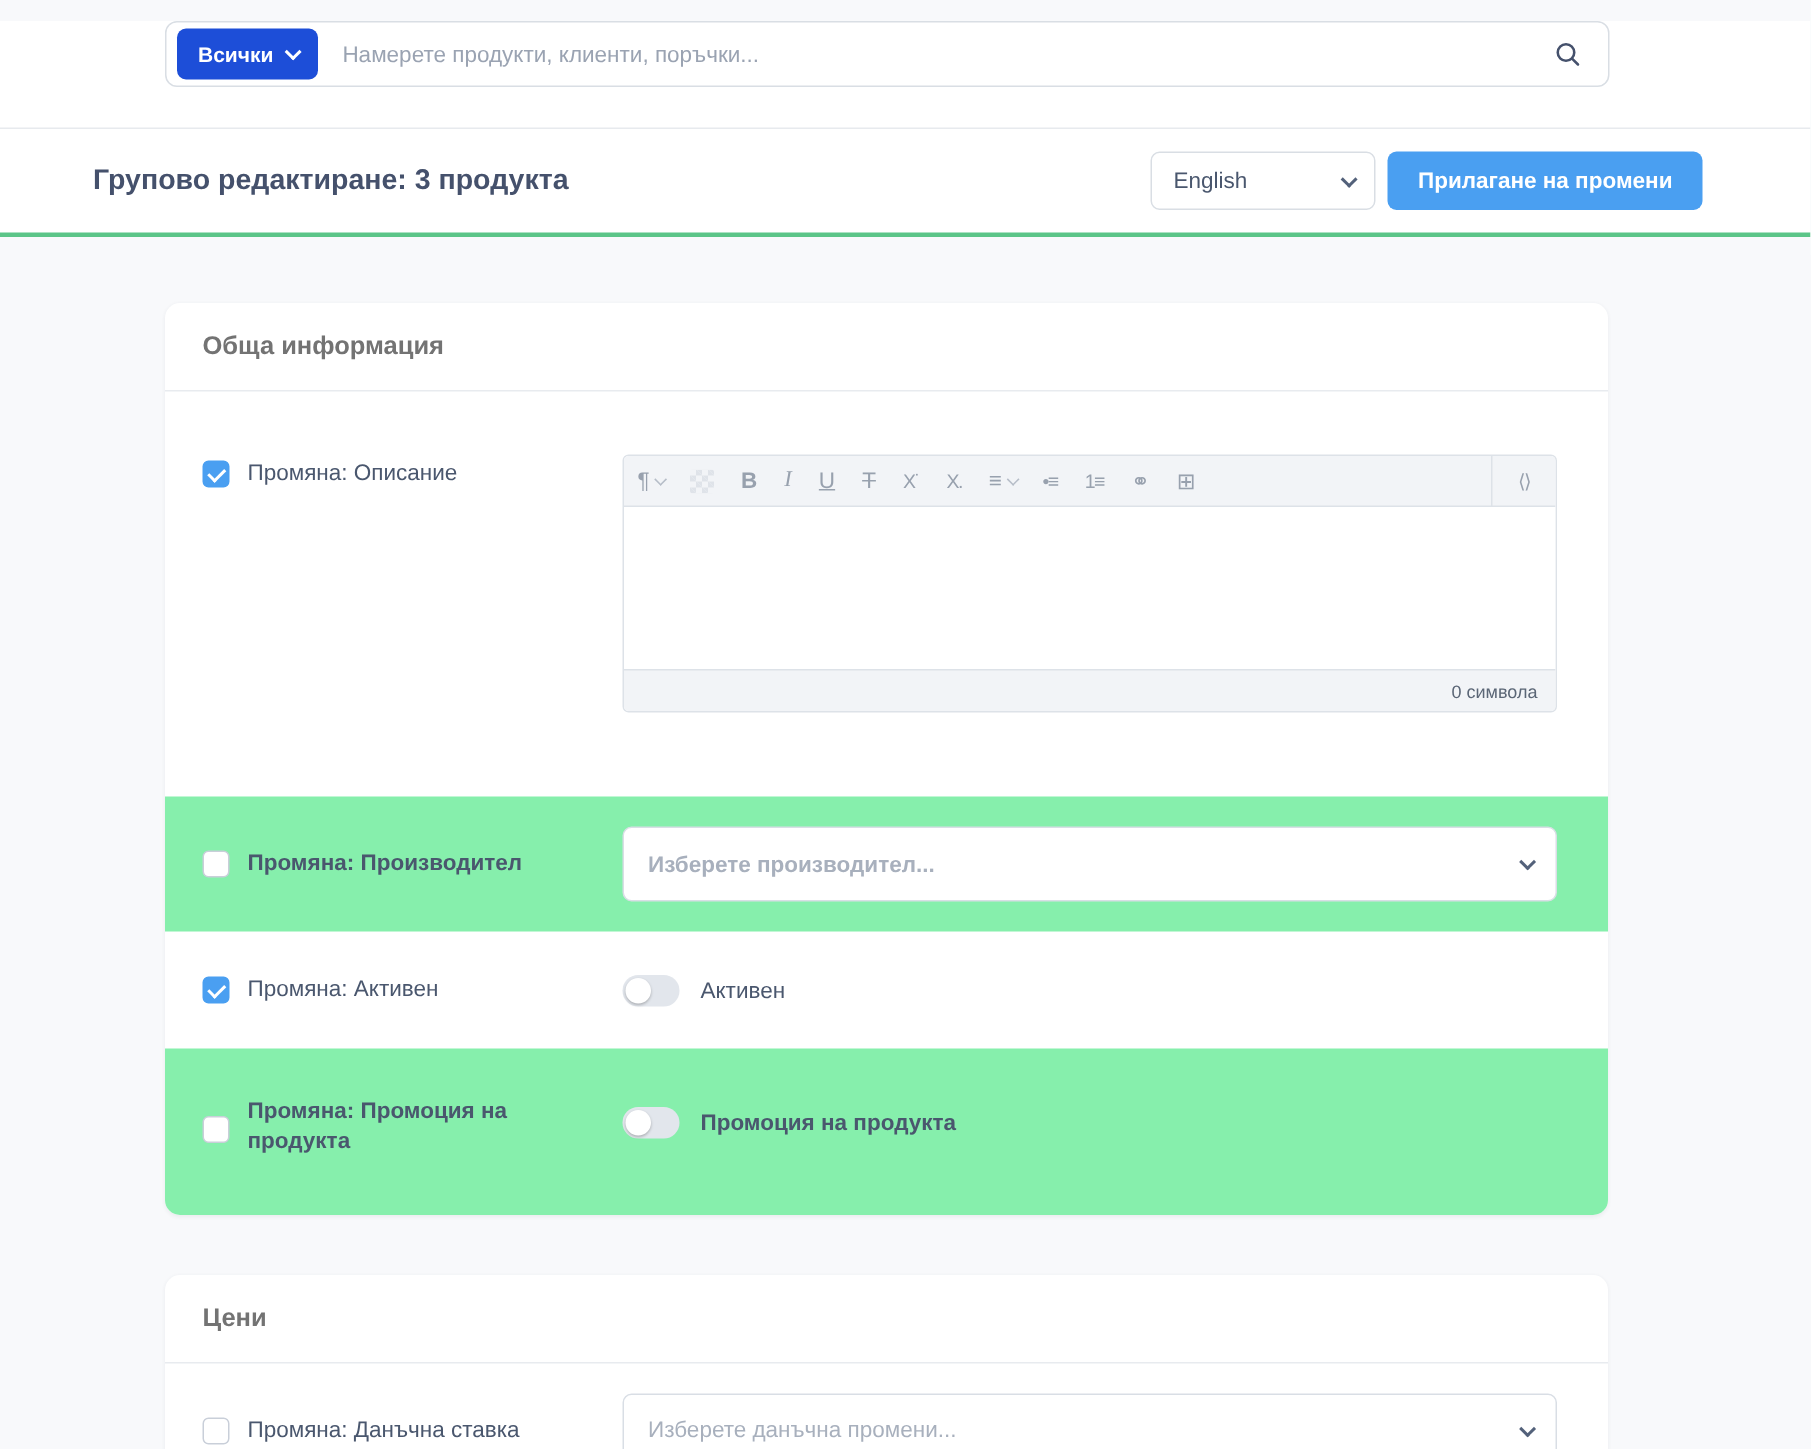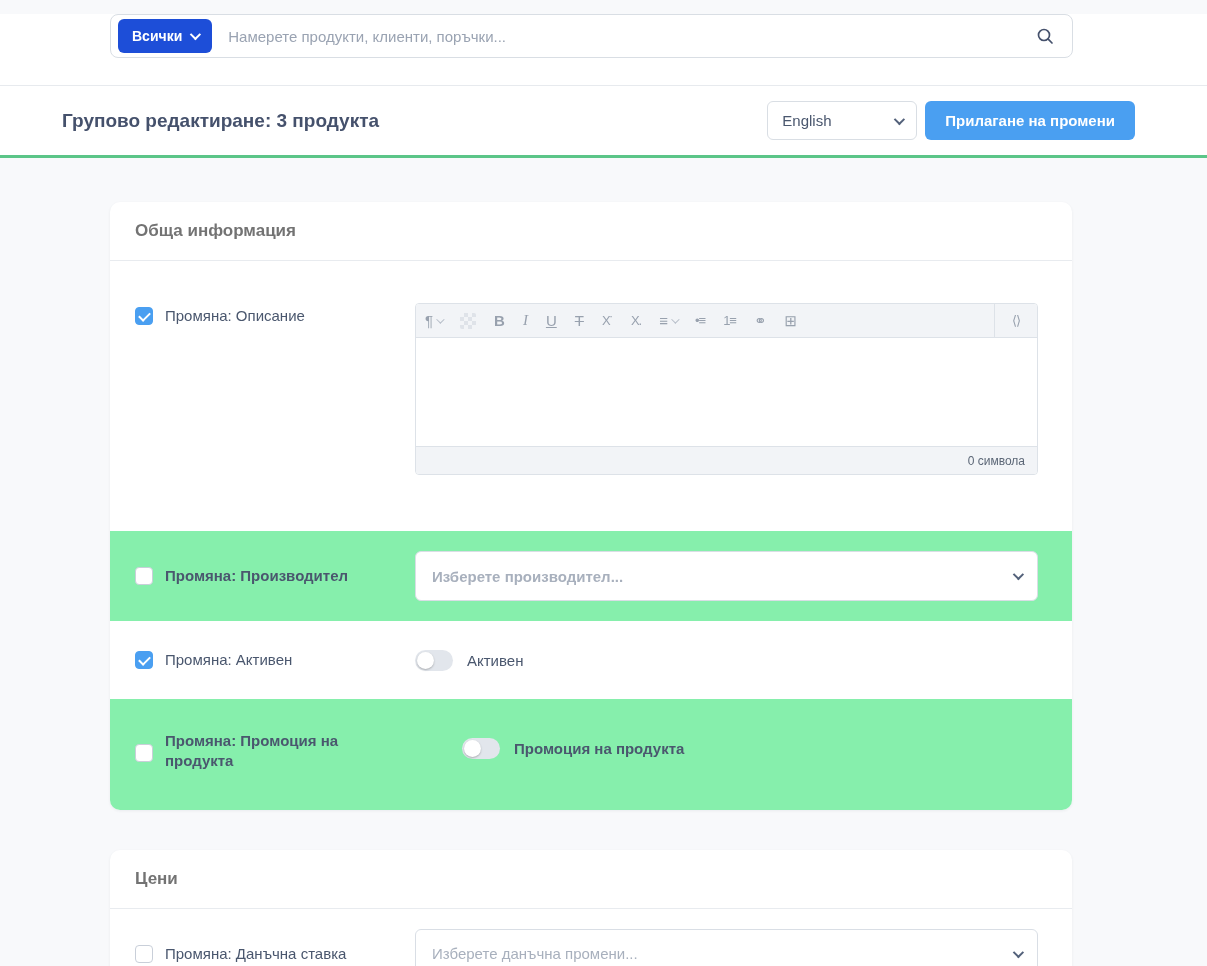--- a/index.html
+++ b/index.html
@@ -217,21 +217,21 @@
       <div class="row-right">
         <div class="toggle-wrap">
           <span class="toggle">
               <span class="knob"></span>
             </span>
           <span class="toggle-label">Активен</span>
         </div>
       </div>
     </div>
 
-    <div class="row gray" style="padding-top:32px;padding-bottom:38px;gap:47px;">
+    <div class="row gray" style="padding-top:32px;padding-bottom:38px;">
       <div class="row-left" style="padding-top:0;">
         <span class="cbx" style="margin-top:3px;"></span>
         <span class="cbx-label" style="max-width:210px;">Промяна: Промоция на продукта</span>
       </div>
       <div class="row-right" style="padding-top:6px;">
         <div class="toggle-wrap">
           <span class="toggle">
               <span class="knob"></span>
             </span>
           <span class="toggle-label">Промоция на продукта</span>

